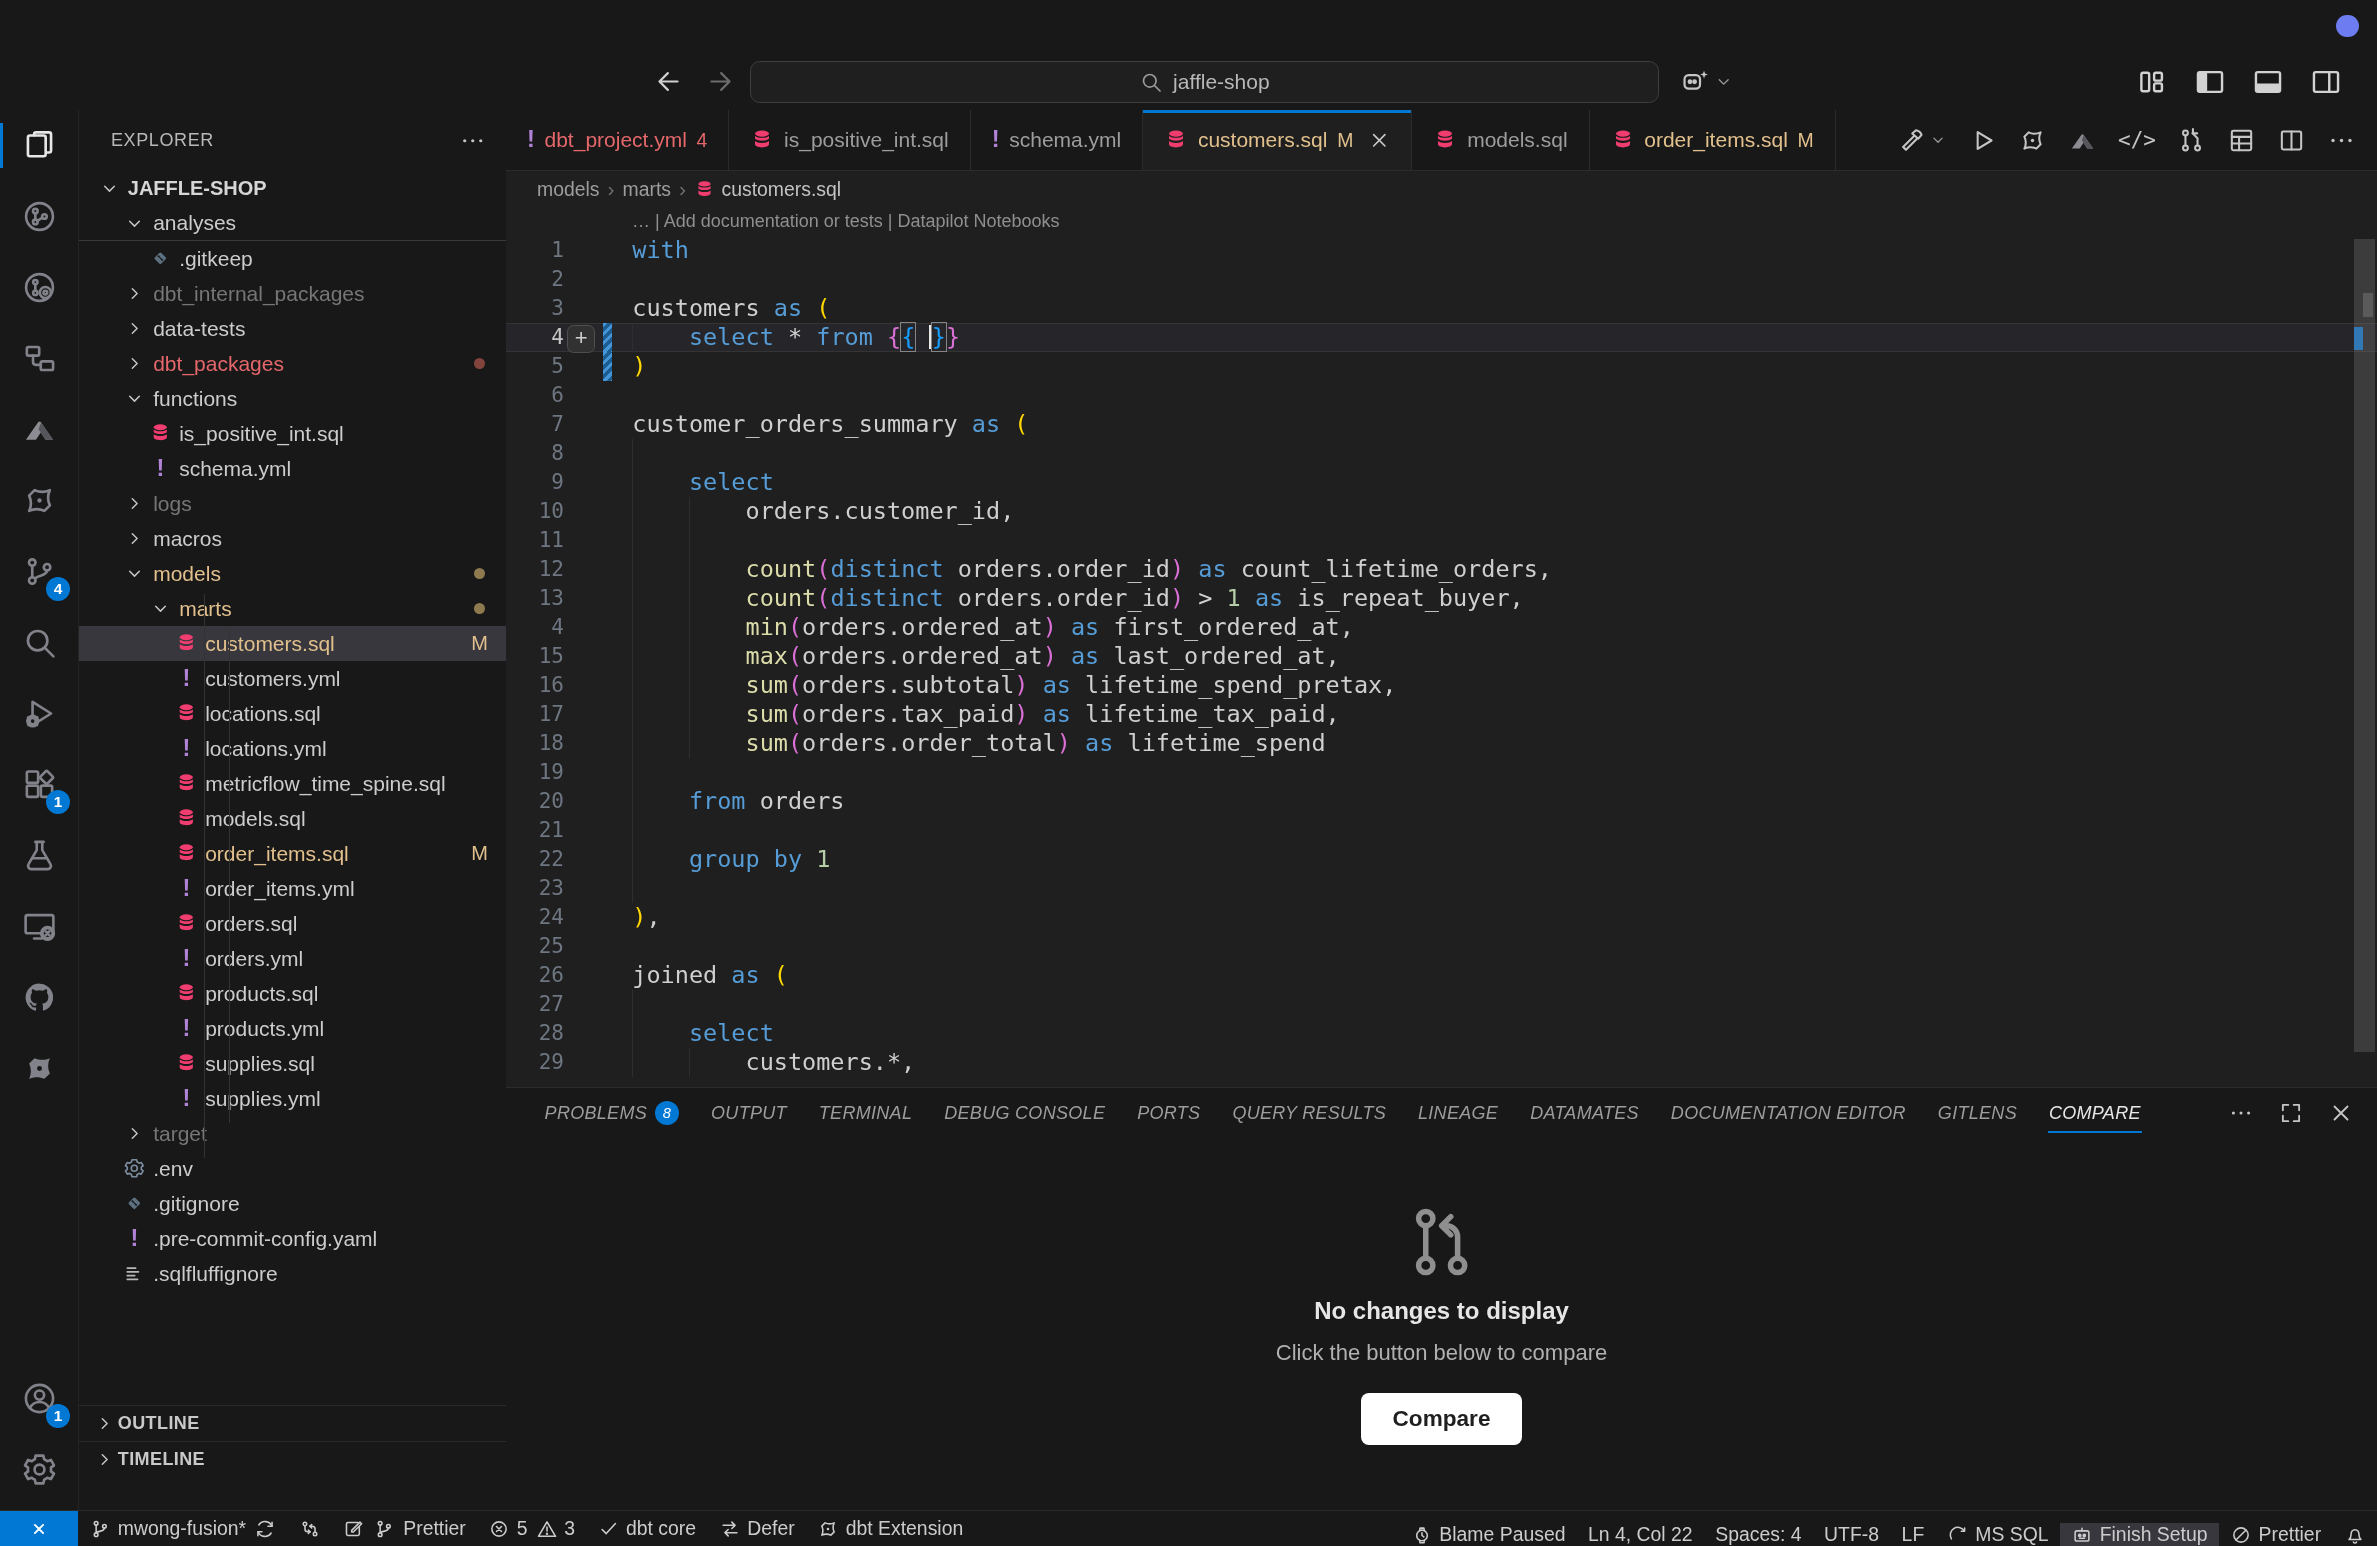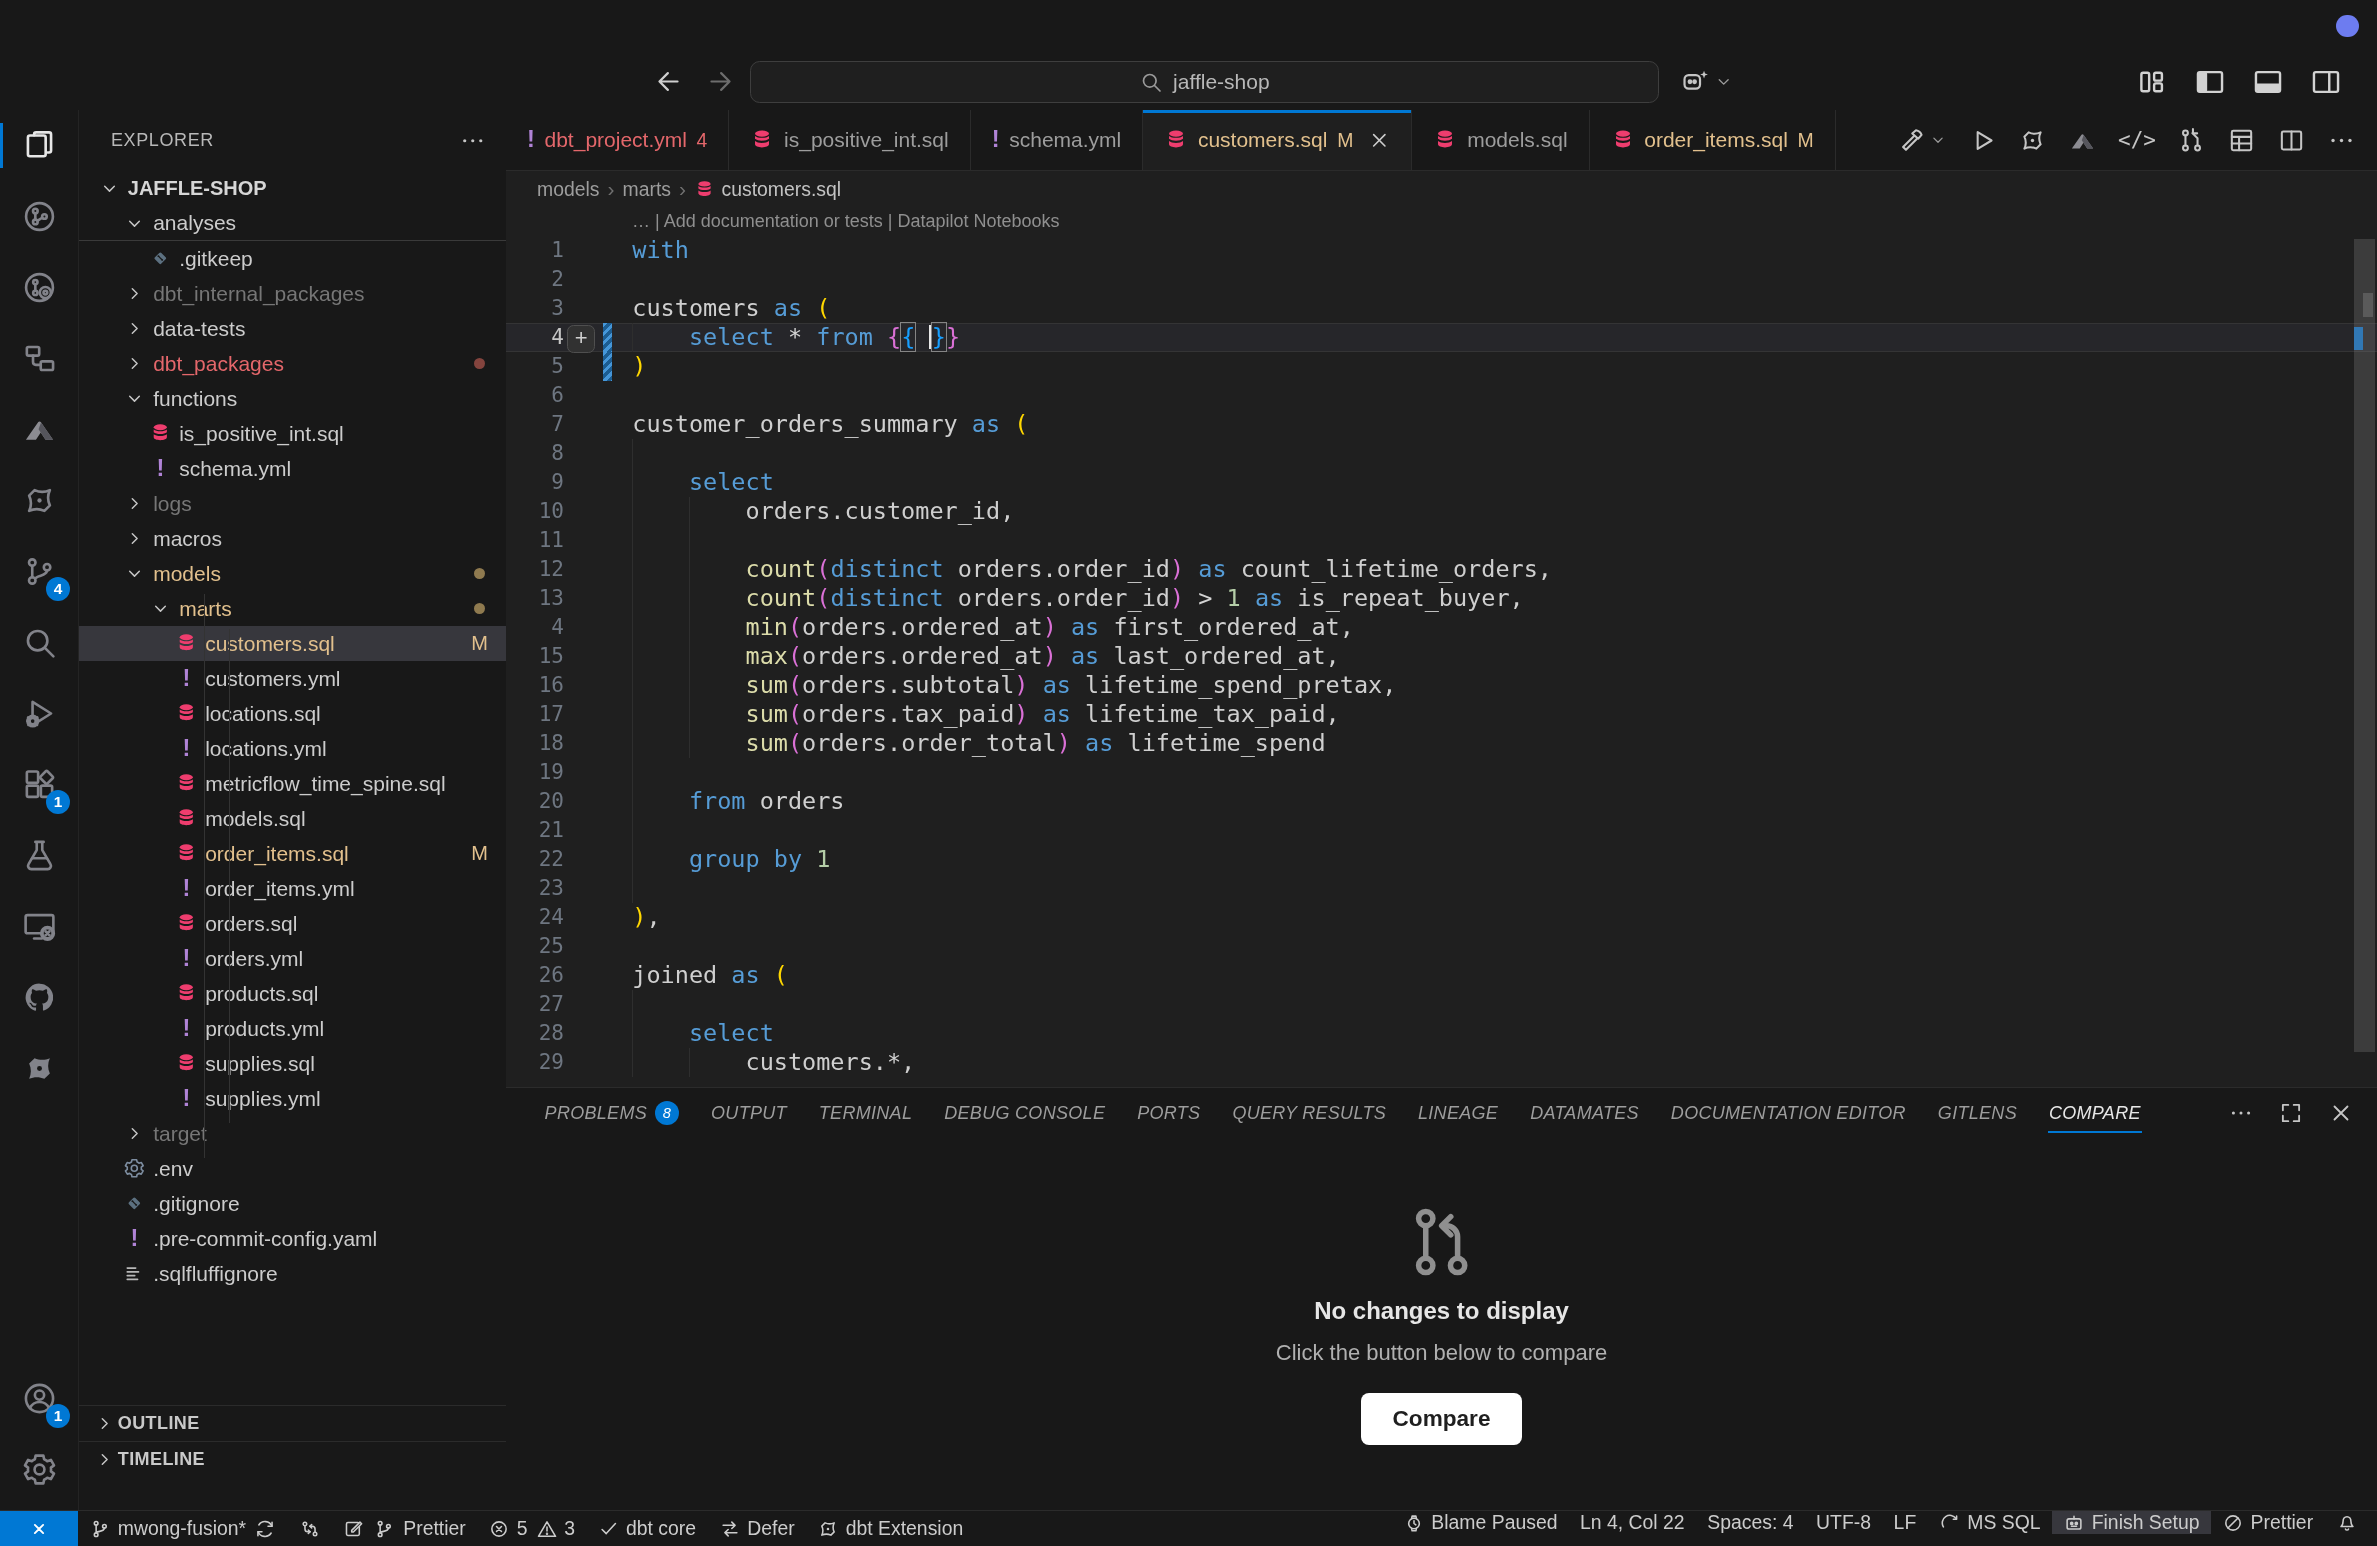--- a/index.html
+++ b/index.html
@@ -125,21 +125,21 @@
   .pc-sub{font-size:22px;color:#b0b0b0;margin-bottom:27.5px;}
   .pc-btn{background:#ffffff;color:#1f1f1f;font-size:22.6px;font-weight:700;border:none;border-radius:8px;padding:13px 32px;cursor:pointer;font-family:"Liberation Sans",sans-serif;}
 
   
   #statusbar{position:absolute;left:0;right:0;bottom:0;height:36px;background:#181818;border-top:0.8px solid #2b2b2b;box-sizing:border-box;display:flex;align-items:stretch;font-size:19.4px;color:#cccccc;}
   .st-item{display:flex;align-items:center;gap:8px;padding:0 11.3px;cursor:pointer;white-space:nowrap;}
   .st-item .ico{width:22px;height:22px;}
   .st-seg{display:flex;align-items:center;gap:6.5px;}
   .st-item.accent{background:#0078d4;color:#fff;width:78px;box-sizing:border-box;justify-content:center;padding:0;}
   .st-item.hl{background:#37373d;}
-  #st-right{margin-left:auto;display:flex;align-items:flex-start;padding-right:8px;}
+  #st-right{margin-left:auto;display:flex;align-items:flex-end;}
 </style>
 </head>
 <body>
 
 <div class="app">
 
   <div id="titlebar">
     <div class="nav-arrows">
       <span class="ico">
           <svg viewBox="0 0 24 24" fill="none" stroke="currentColor" stroke-width="1.7" stroke-linecap="round" stroke-linejoin="round">

